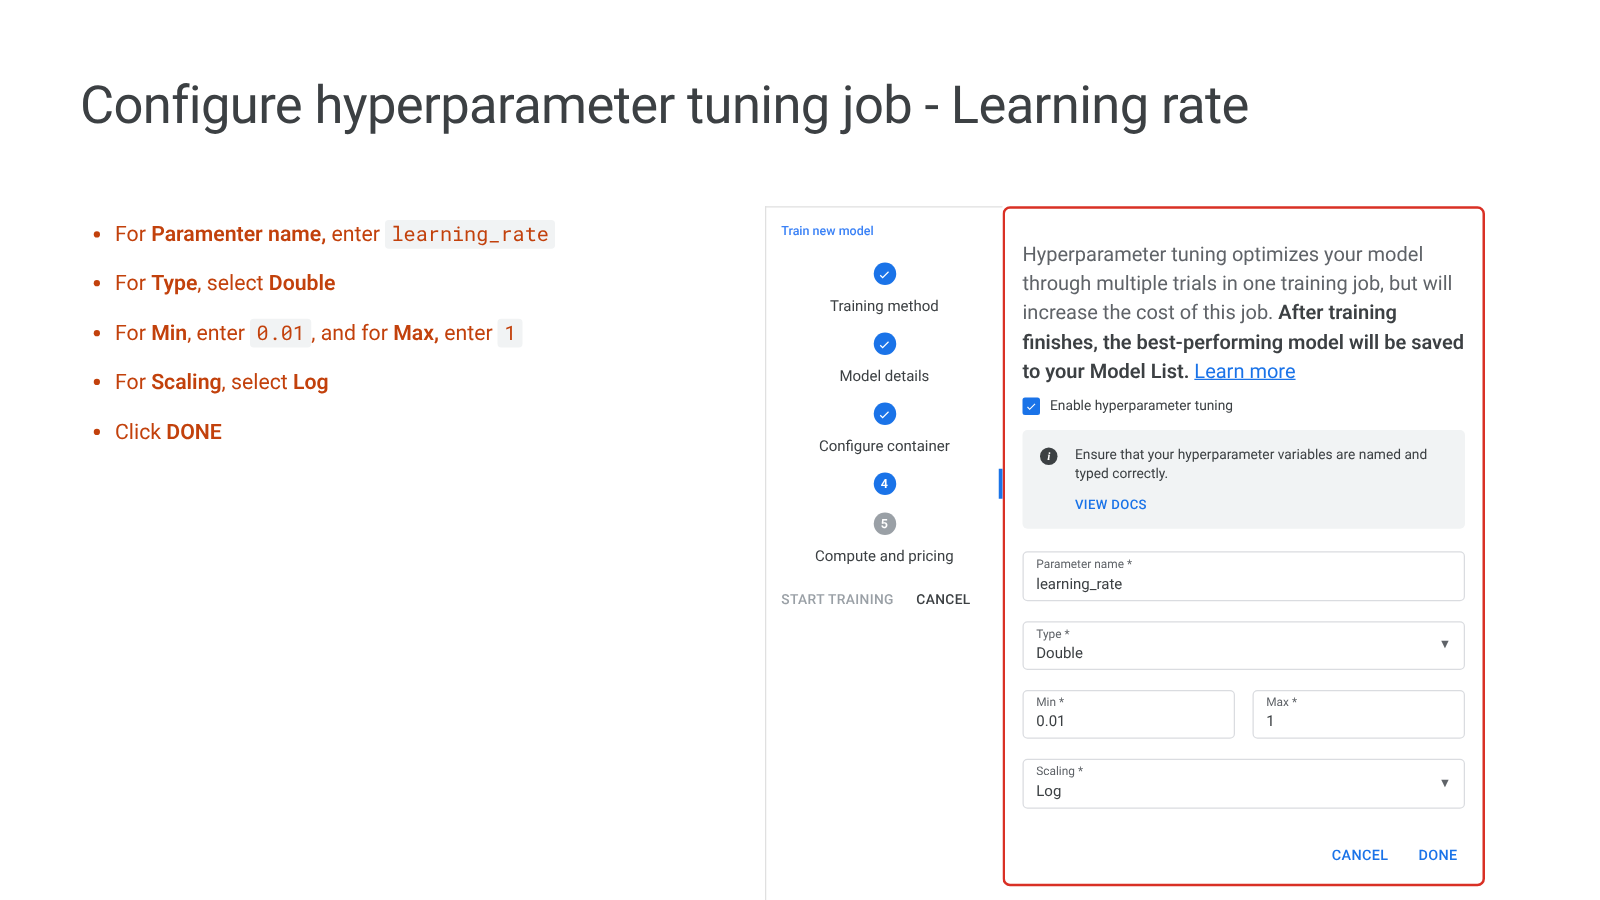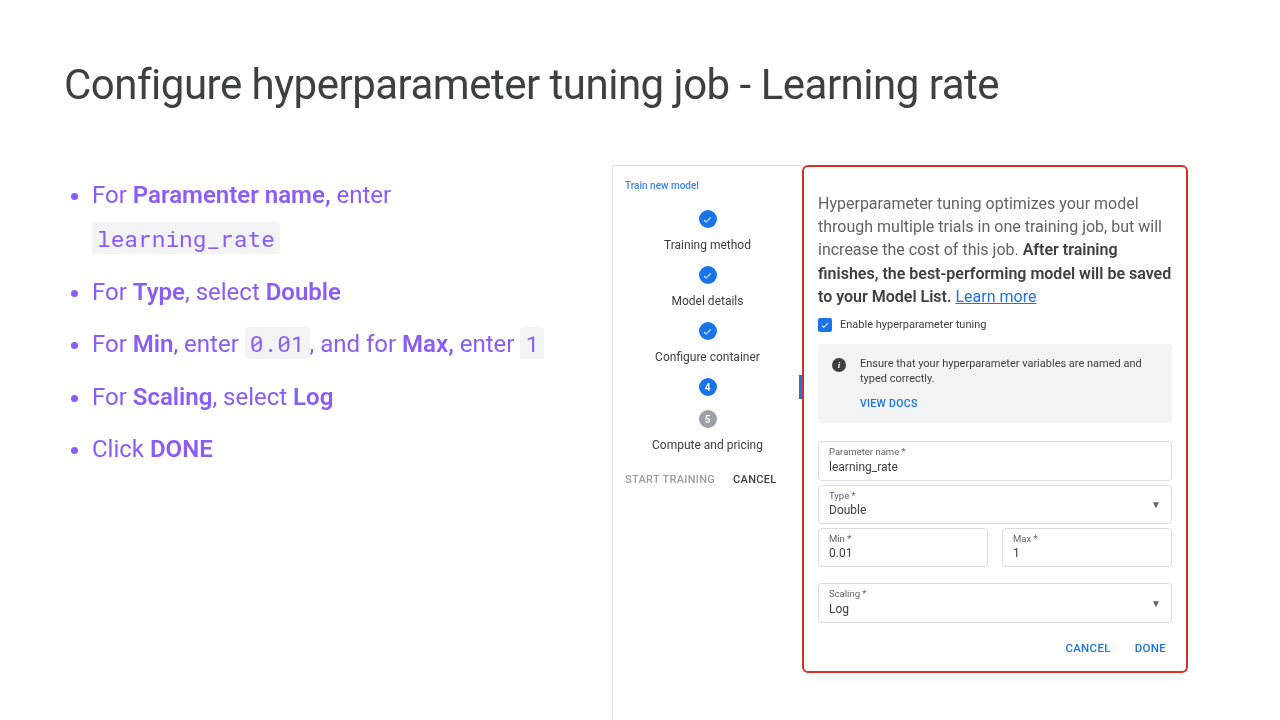--- a/index.html
+++ b/index.html
@@ -30,23 +30,23 @@
   }
   .bullets {
     flex: 0 0 520px;
     padding-top: 8px;
   }
   .bullets ul {
     list-style: disc;
     padding-left: 28px;
   }
   .bullets li {
-    font-size: 24px;
+    font-size: 17px;
     line-height: 1.85;
-    color: #8b5cf6;
+    color: #c2410c;
     margin-bottom: 8px;
   }
   .bullets b { font-weight: 600; }
   code.mono {
     font-family: 'Roboto Mono', Menlo, monospace;
     background: #f1f3f4;
     padding: 1px 5px;
     border-radius: 3px;
     font-size: 0.95em;
   }
@@ -182,21 +182,21 @@
     font-size: 13px;
     font-weight: 500;
     color: #3c4043;
     padding: 6px 2px 14px 2px;
   }
   .chev { font-size: 14px; color: #5f6368; }
   .field {
     border: 1px solid #dadce0;
     border-radius: 4px;
     padding: 4px 10px 6px 10px;
-    margin-bottom: 4px;
+    margin-bottom: 16px;
     position: relative;
     background: #fff;
   }
   .field label {
     font-size: 9.5px;
     color: #5f6368;
     display: block;
     line-height: 1.3;
   }
   .field .val {

